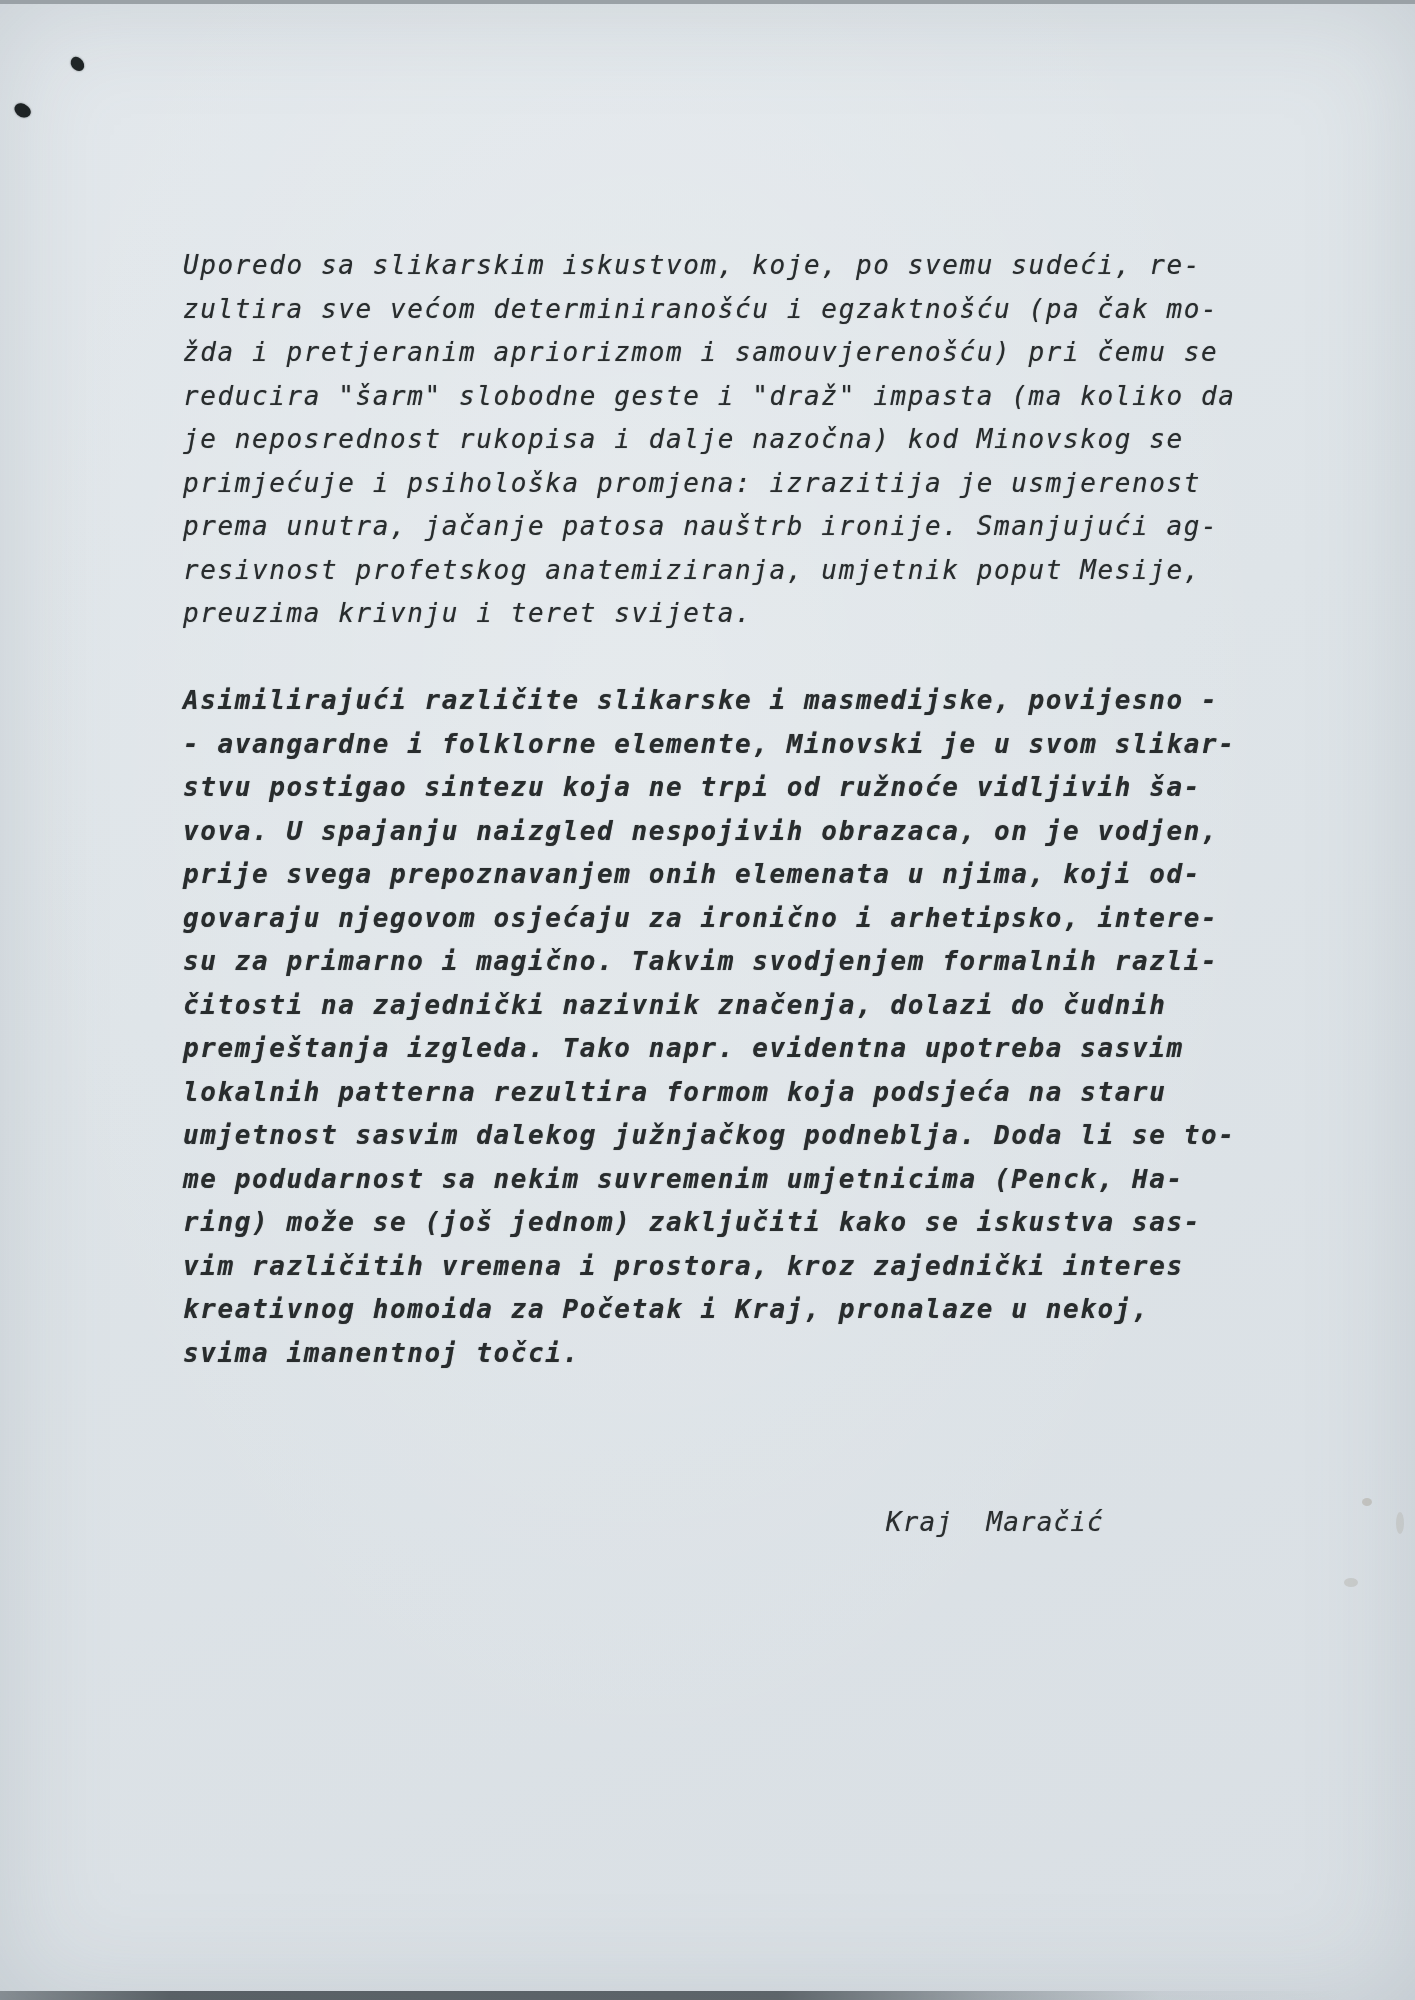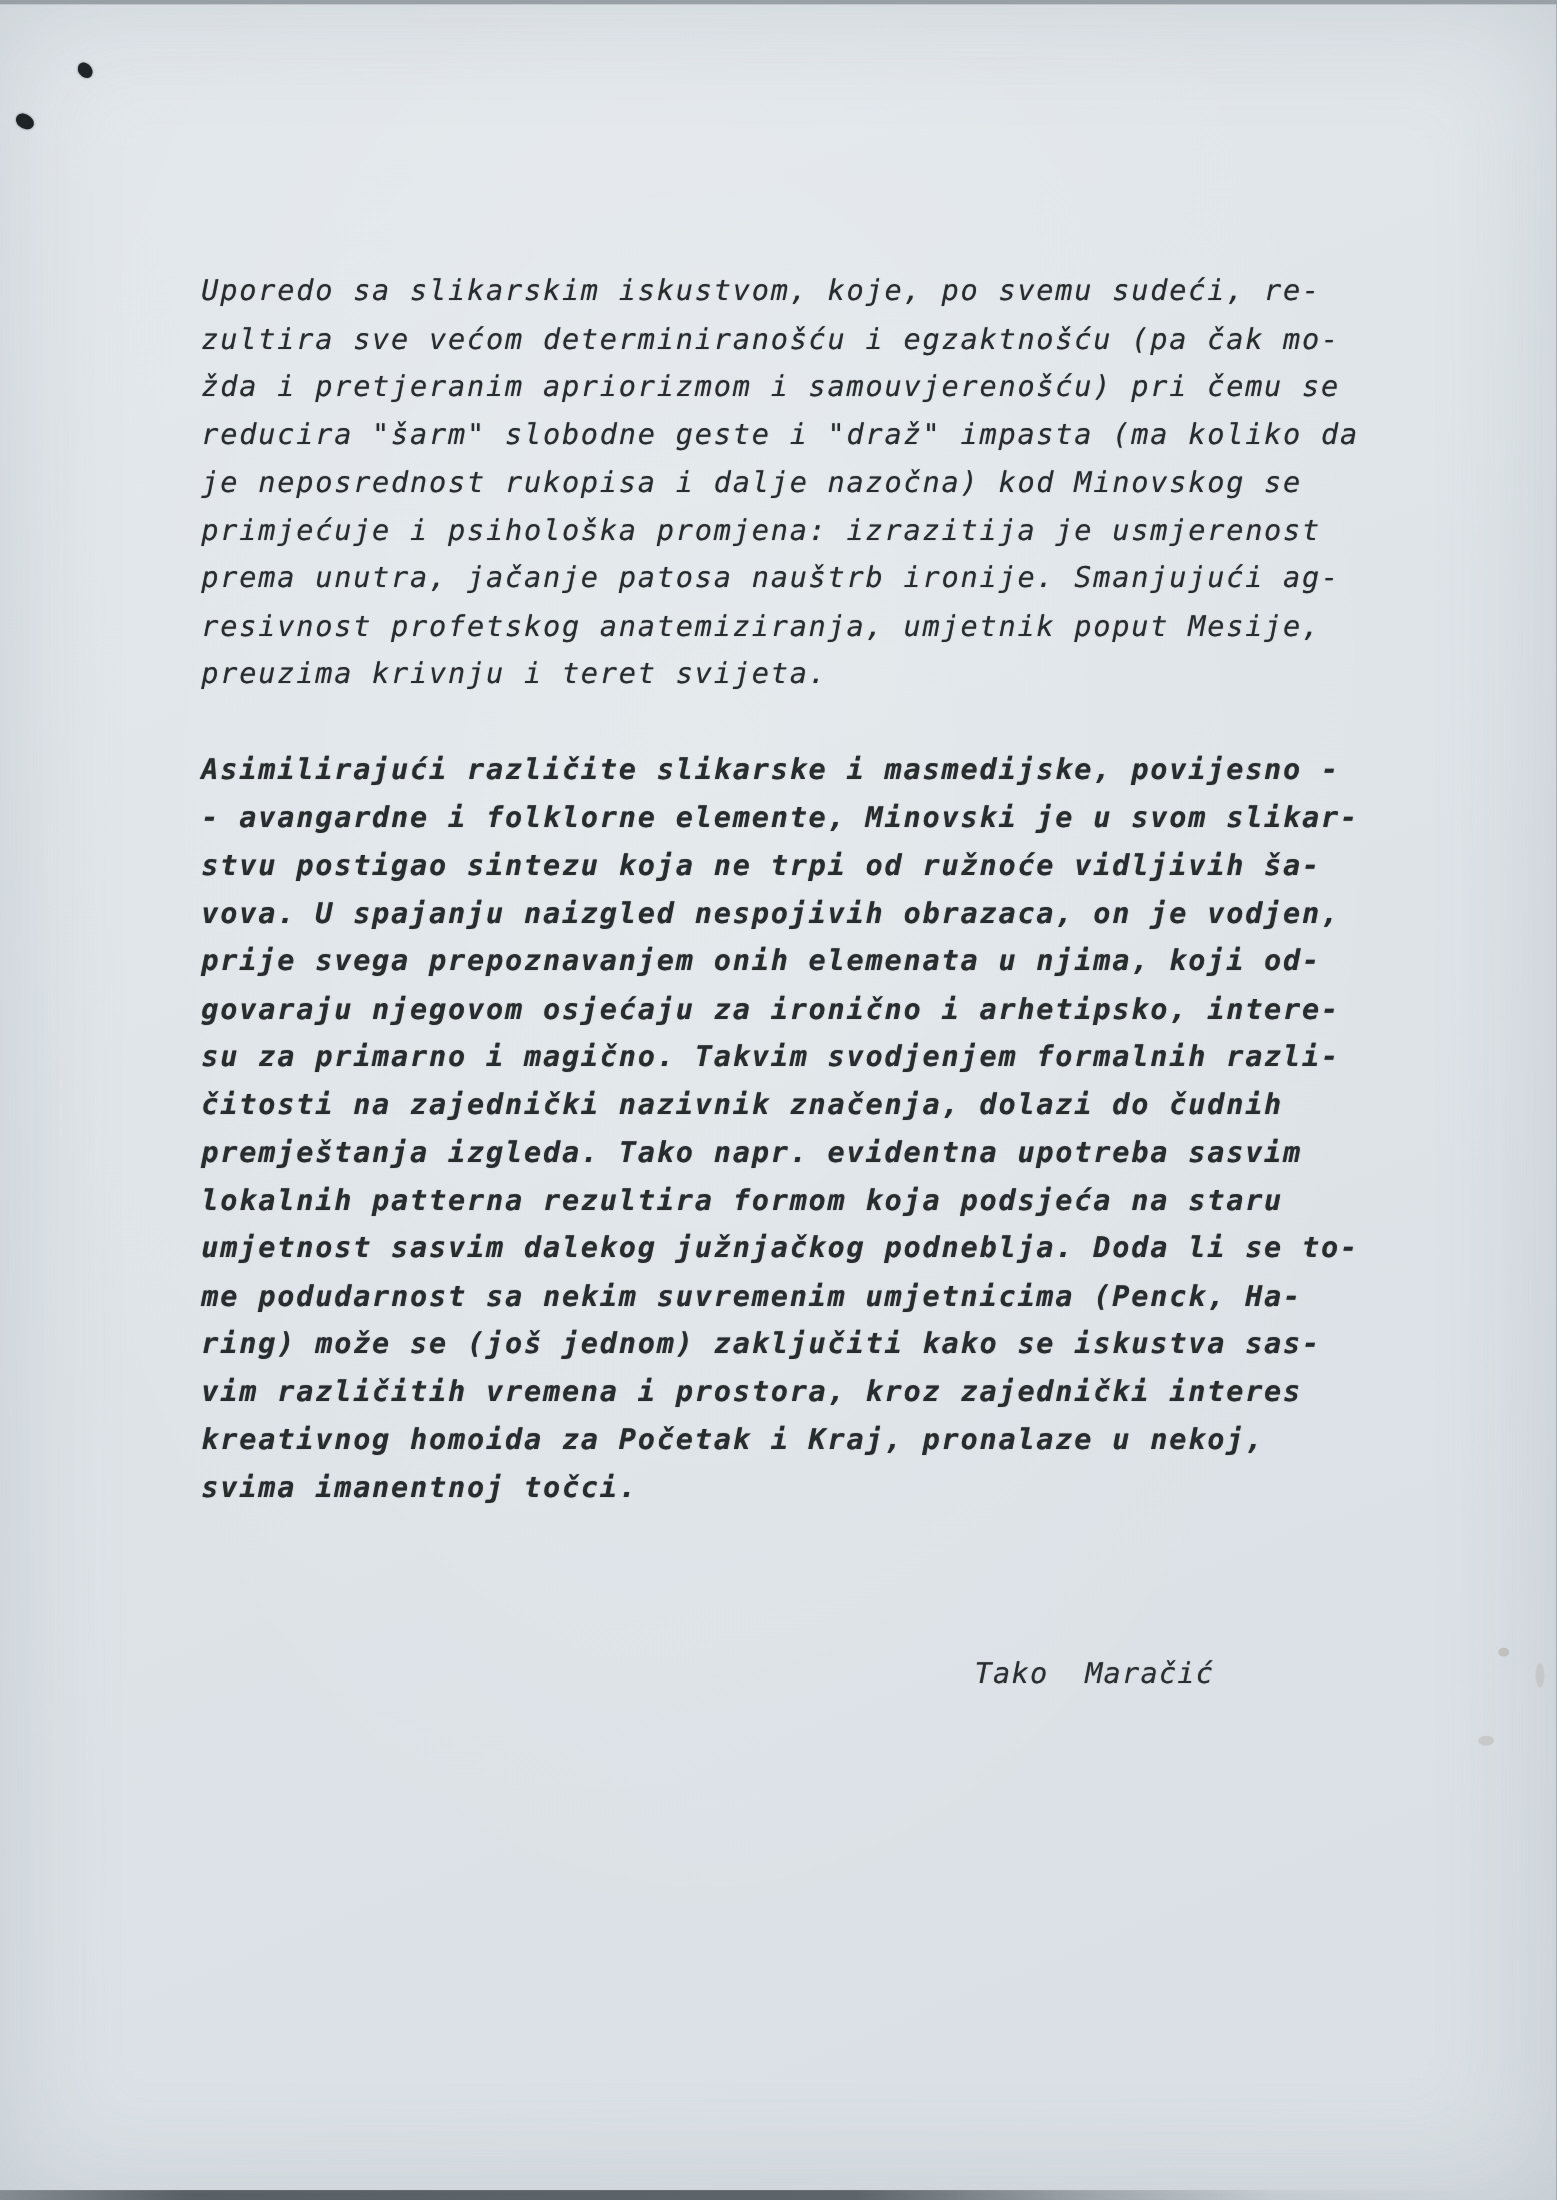--- a/index.html
+++ b/index.html
@@ -141,21 +141,21 @@
 premještanja izgleda. Tako napr. evidentna upotreba sasvim
 lokalnih patterna rezultira formom koja podsjeća na staru
 umjetnost sasvim dalekog južnjačkog podneblja. Doda li se to-
 me podudarnost sa nekim suvremenim umjetnicima (Penck, Ha-
 ring) može se (još jednom) zaključiti kako se iskustva sas-
 vim različitih vremena i prostora, kroz zajednički interes
 kreativnog homoida za Početak i Kraj, pronalaze u nekoj,
 svima imanentnoj točci.</pre>
   </div>
 
-  <div class="signature">Tako  Maračić</div>
+  <div class="signature">Kraj  Maračić</div>
 
   <span class="smudge m1"></span>
   <span class="smudge m2"></span>
   <span class="smudge m3"></span>
 
   <div class="scan-edge"></div>
 
 </div>
 
 </body></html>

